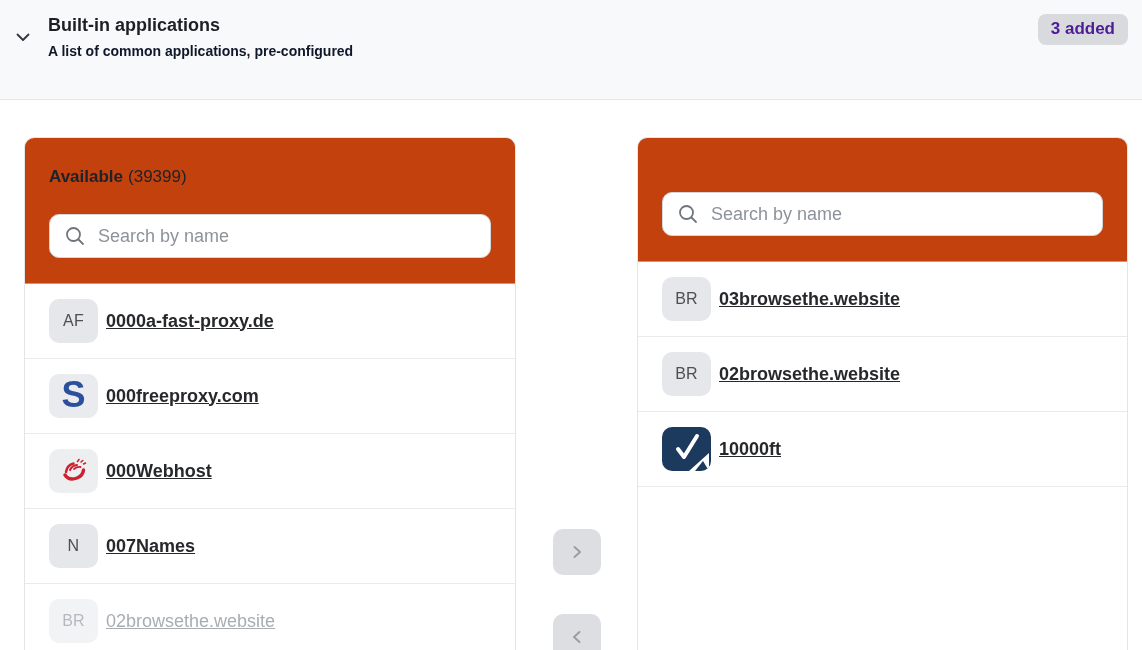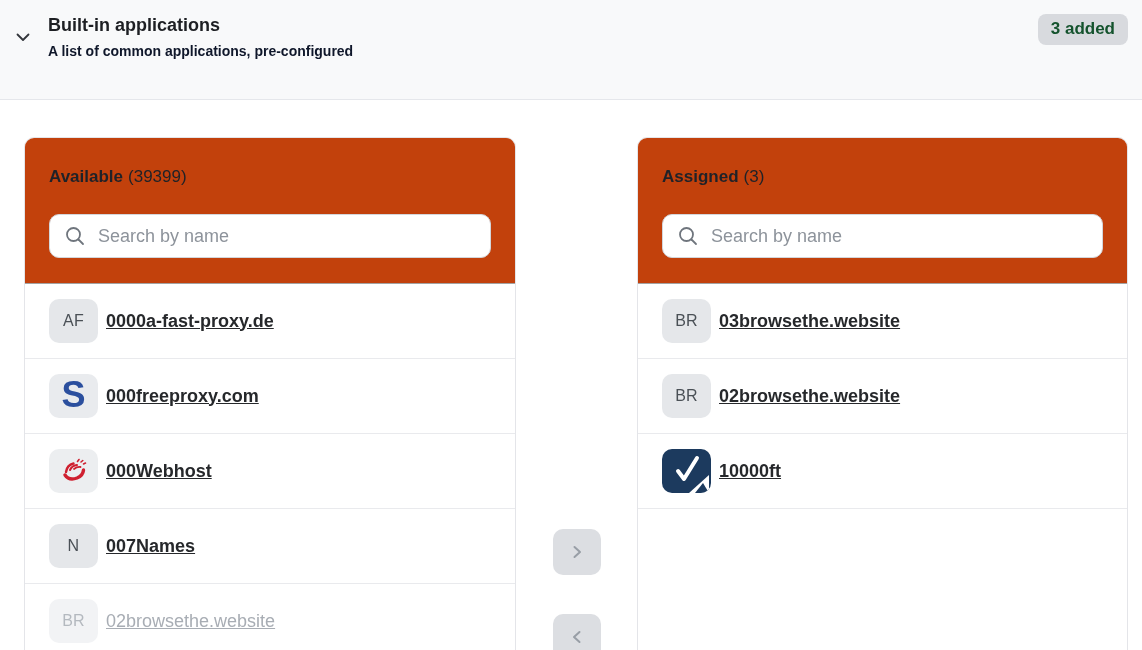--- a/index.html
+++ b/index.html
@@ -37,21 +37,21 @@
     font-size: 14px;
     font-weight: 700;
     color: #0f172a;
     margin-top: 5px;
     line-height: 18px;
   }
   .added-badge {
     margin-left: auto;
     margin-top: 2px;
     background: #d8dade;
-    color: #14532d;
+    color: #4c1d95;
     font-size: 17px;
     font-weight: 700;
     padding: 6px 13px 7px;
     border-radius: 8px;
     line-height: 18px;
     white-space: nowrap;
   }
 
   
   .content {
@@ -231,23 +231,20 @@
     </button>
     <button class="transfer-btn">
       <svg width="14" height="14" viewBox="0 0 14 14" fill="none">
         <polyline points="9.5,2 4,7 9.5,12" stroke="#989ea6" stroke-width="2" stroke-linecap="round" stroke-linejoin="round"></polyline>
       </svg>
     </button>
   </div>
 
   <div class="panel right">
     <div class="panel-header">
-      <div class="panel-title">
-        <span class="bold">Assigned</span><span class="count">(3)</span>
-      </div>
       <div class="search-wrap">
         <svg width="22" height="22" viewBox="0 0 22 22" fill="none">
           <circle cx="9.5" cy="9.5" r="6.5" stroke="#6f757d" stroke-width="1.8"></circle>
           <line x1="14.5" y1="14.5" x2="19" y2="19" stroke="#6f757d" stroke-width="1.8" stroke-linecap="round"></line>
         </svg>
         <input class="search-input" type="text" placeholder="Search by name" style="">
       </div>
     </div>
     <div class="app-list">
         <div class="app-row">

